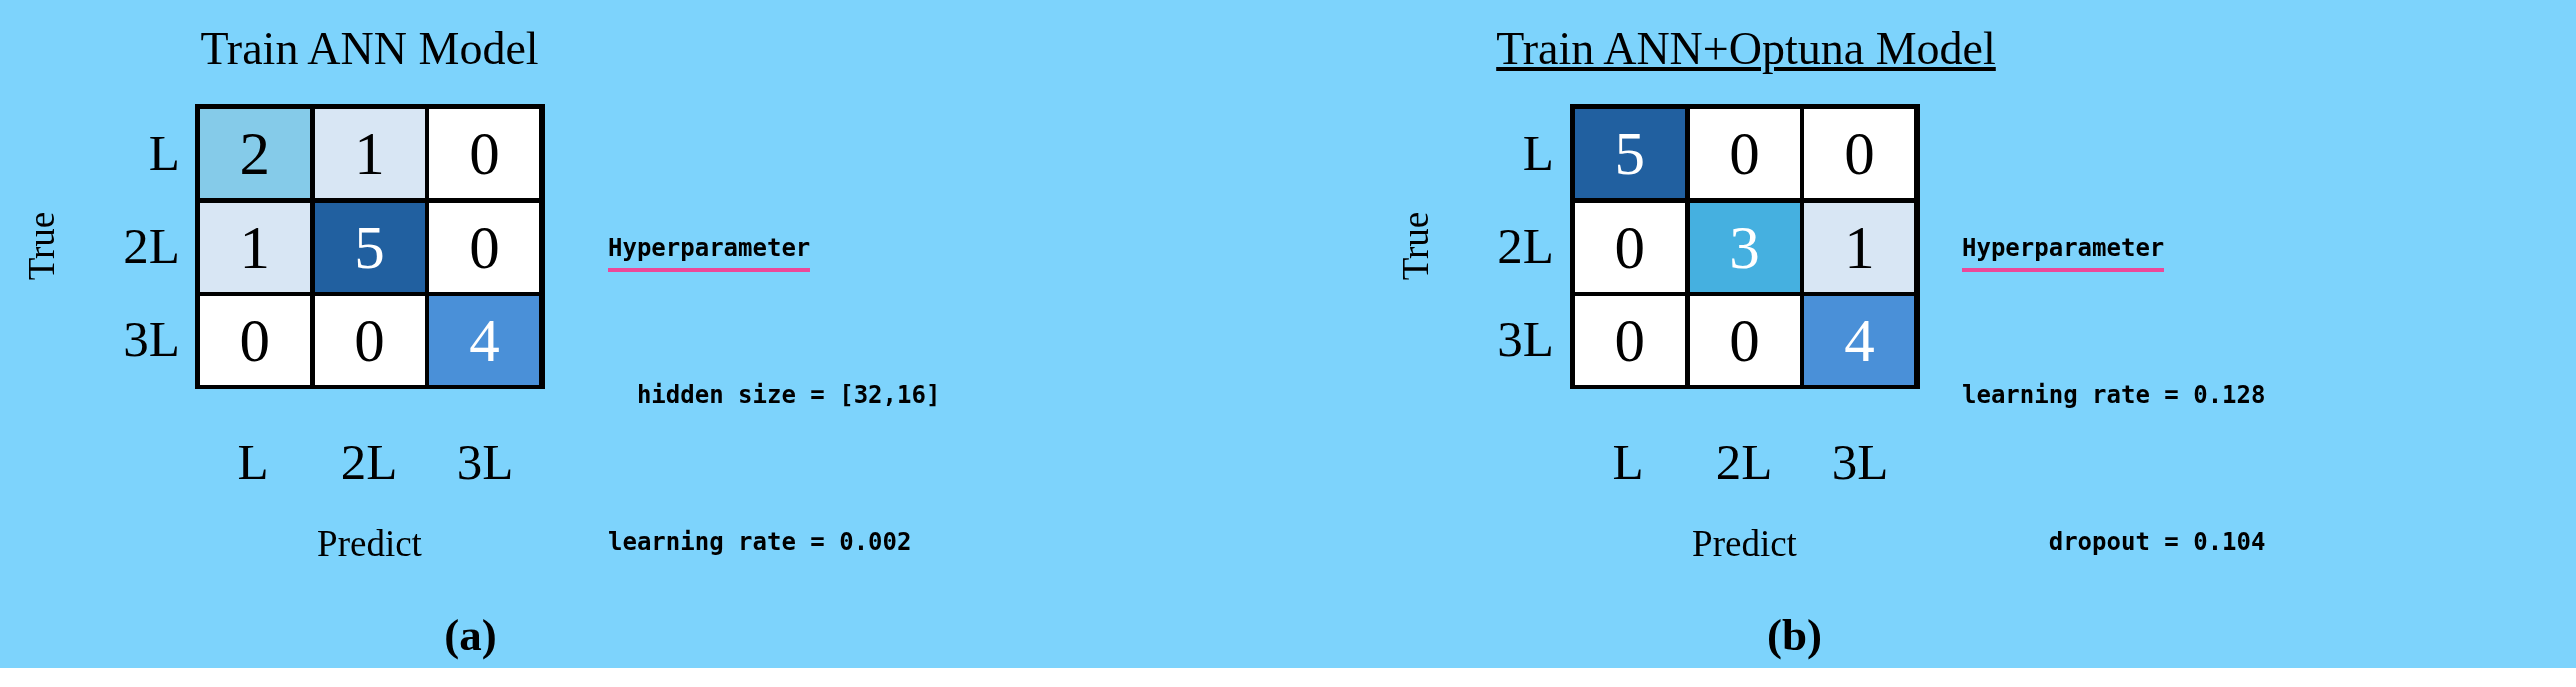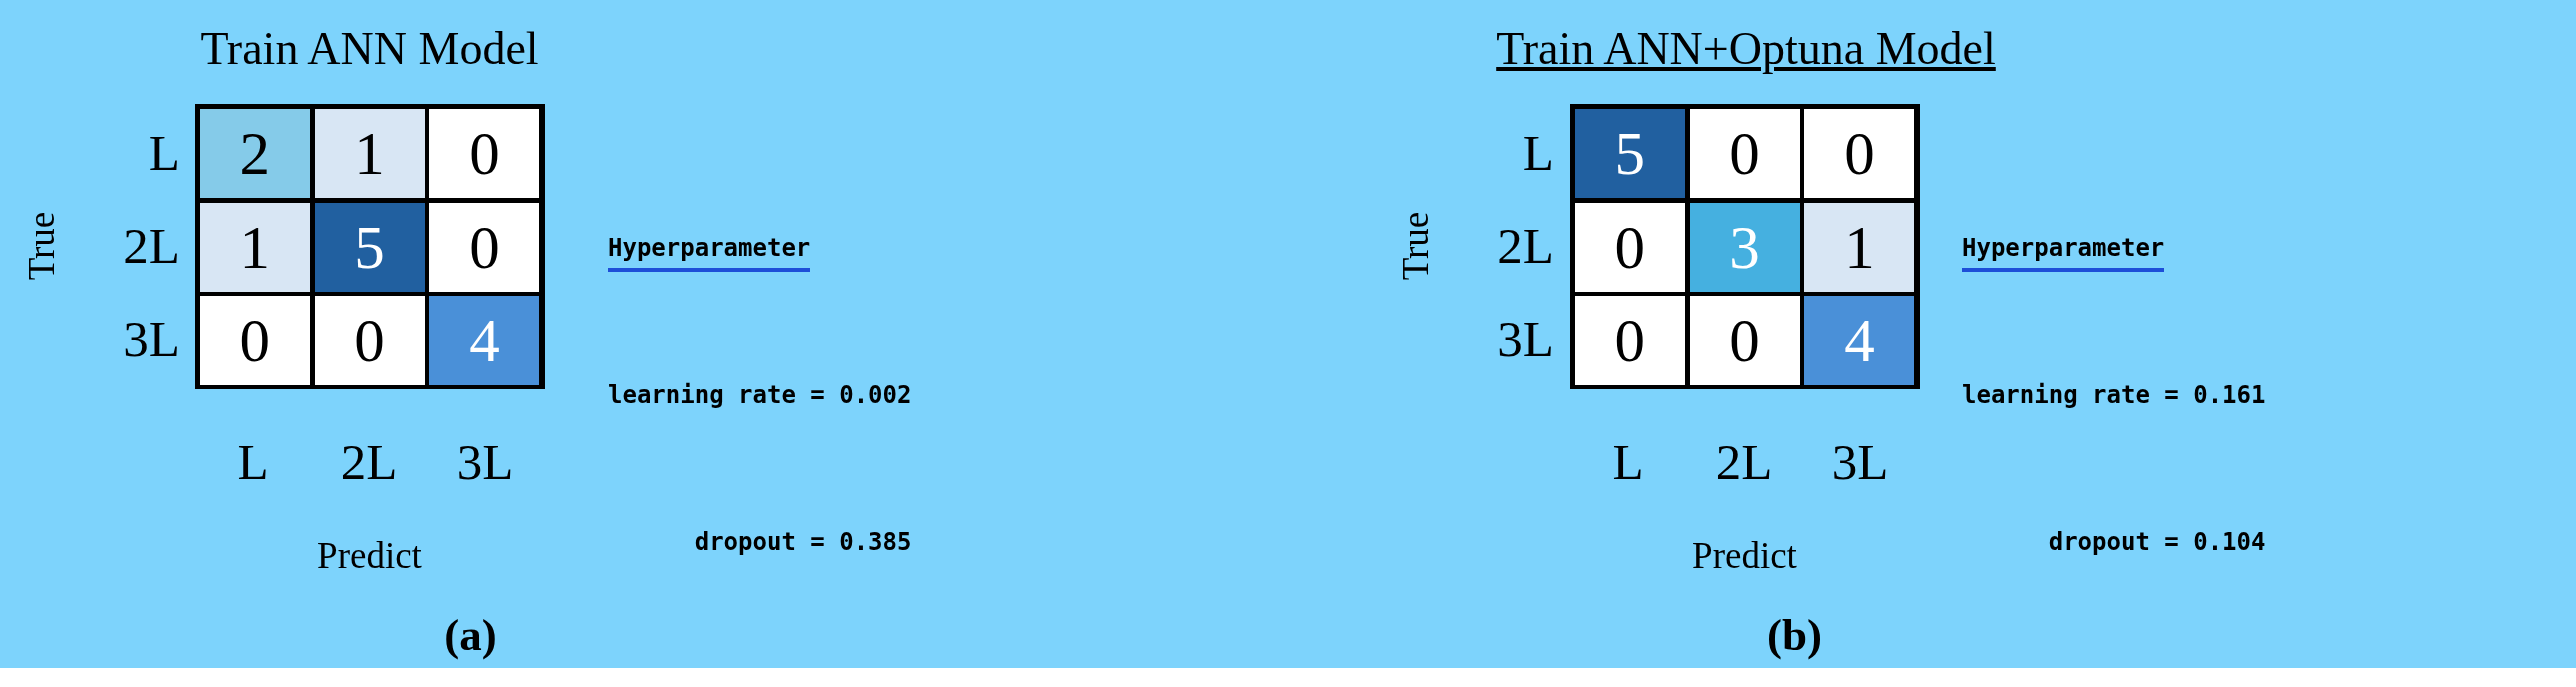--- a/index.html
+++ b/index.html
@@ -91,38 +91,37 @@
   .ylab-a { left: -38px; }
   .ylab-b { left: 1336px; }
 
   .xlab {
     position: absolute;
     top: 525px;
     width: 349px;
     text-align: center;
     font-size: 37px;
     line-height: 1;
-    margin-top: 12px;
   }
   .xlab-a { left: 195px; }
   .xlab-b { left: 1570px; }
 
   .hyper {
     position: absolute;
     top: 126px;
     font-family: "DejaVu Sans Mono", monospace;
     font-weight: 700;
     font-size: 24px;
     line-height: 49px;
     white-space: pre;
     color: #000000;
   }
   .hyper-a { left: 608px; }
   .hyper-b { left: 1962px; }
-  .hyper-heading { display: inline-block; border-bottom: 4px solid #1d4ed8; line-height: 40px; margin-bottom: 0; }
+  .hyper-heading { display: inline-block; border-bottom: 4px solid #ec4899; line-height: 40px; margin-bottom: 0; }
   .hyper-line { line-height: 49px; }
 
   .caption {
     position: absolute;
     top: 608px;
     width: 239px;
     text-align: center;
     font-size: 45px;
     line-height: 1.2;
     font-weight: bold;
@@ -159,20 +158,21 @@
     <div class="col-labels cl-a">
       <div class="col-label">L</div>
       <div class="col-label">2L</div>
       <div class="col-label">3L</div>
     </div>
 
     <div class="xlab xlab-a">Predict</div>
 
     <div class="hyper hyper-a">
       <div><span class="hyper-heading">Hyperparameter</span></div>
+      <div class="hyper-line">  hidden size = [32,16]</div>
       <div class="hyper-line">learning rate = 0.002</div>
       <div class="hyper-line">      dropout = 0.385</div>
       
     </div>
 
     <div class="caption cap-a">(a)</div>
   </div>
 
   <div class="panel">
     <div class="title title-b">Train ANN+Optuna Model</div>
@@ -198,21 +198,21 @@
     <div class="col-labels cl-b">
       <div class="col-label">L</div>
       <div class="col-label">2L</div>
       <div class="col-label">3L</div>
     </div>
 
     <div class="xlab xlab-b">Predict</div>
 
     <div class="hyper hyper-b">
       <div><span class="hyper-heading">Hyperparameter</span></div>
-      <div class="hyper-line">learning rate = 0.161</div>
+      <div class="hyper-line">learning rate = 0.128</div>
       <div class="hyper-line">      dropout = 0.104</div>
       
     </div>
 
     <div class="caption cap-b">(b)</div>
   </div>
 
 </div>
 
 

